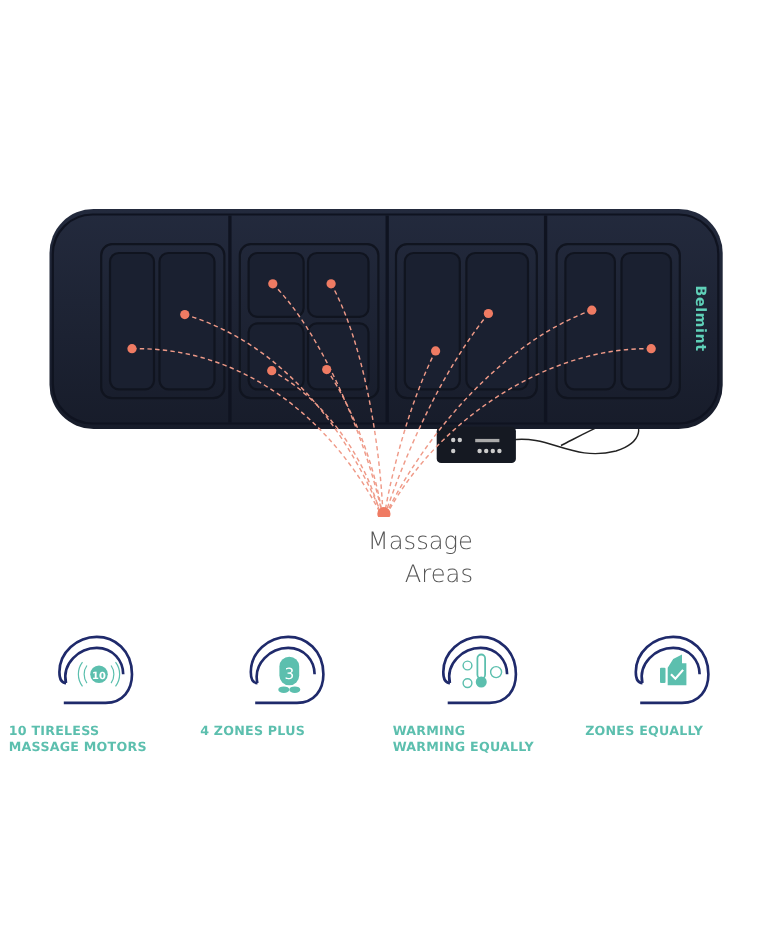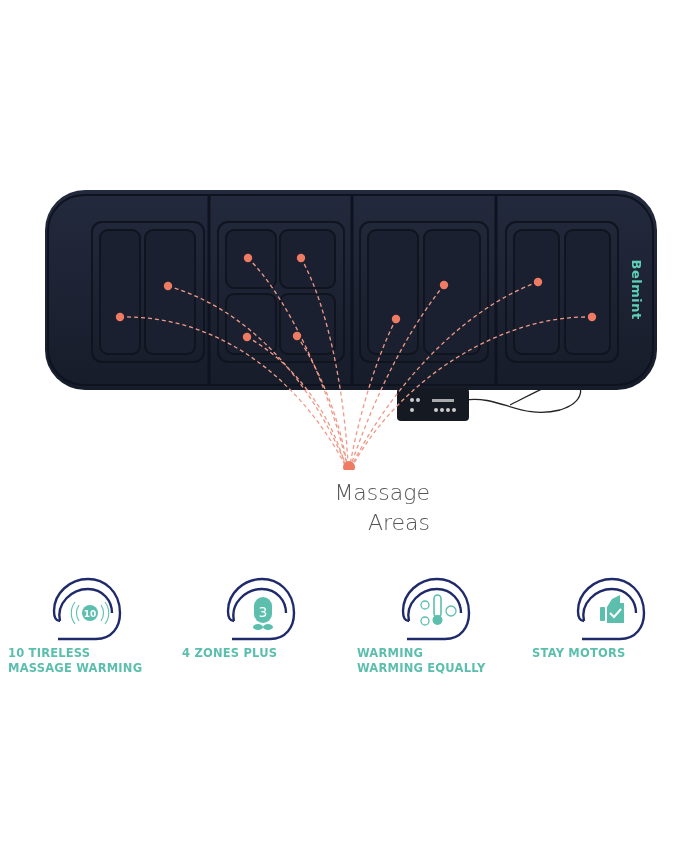--- a/index.html
+++ b/index.html
@@ -4,21 +4,21 @@
 <style>
   html,body{margin:0;padding:0;background:#ffffff;}
   body{width:700px;height:855px;position:relative;overflow:hidden;font-family:"DejaVu Sans",sans-serif;}
   .stage{position:absolute;left:0;top:0;width:700px;height:855px;}
   svg.main{position:absolute;left:0;top:0;}
   .brand{position:absolute;left:626px;top:262px;width:20px;height:60px;}
   .brand-name{position:absolute;left:-20px;top:20px;width:60px;text-align:center;transform:rotate(90deg);color:#5fd0b8;font-size:13px;font-weight:bold;letter-spacing:0.5px;}
   .label-areas{position:absolute;left:270px;top:478px;width:160px;text-align:right;color:#555;font-size:22px;line-height:30px;font-family:"DejaVu Sans",sans-serif;font-weight:300;}
   .feature{position:absolute;top:573px;width:160px;}
   .feature svg{display:block;margin:0 auto;}
-  .feature-text{margin-top:5px;color:#5cbfae;font-size:11.5px;font-weight:bold;line-height:15px;letter-spacing:0.2px;font-family:"DejaVu Sans",sans-serif;}
+  .feature-text{margin-top:16px;color:#5cbfae;font-size:11.5px;font-weight:bold;line-height:15px;letter-spacing:0.2px;font-family:"DejaVu Sans",sans-serif;}
 </style>
 </head>
 <body>
 
 <div class="stage">
   <svg class="main" width="700" height="470" viewBox="0 0 700 470">
     <defs>
       <linearGradient id="matg" x1="0" y1="0" x2="0" y2="1">
         <stop offset="0" stop-color="#232a3d"></stop>
         <stop offset="1" stop-color="#171c2a"></stop>
@@ -105,21 +105,21 @@
   <div class="feature" style="left:8px;">
     <svg width="80" height="68" viewBox="0 0 80 68">
       <path d="M10 66 L48 66 C 64 66 72 54 72 40 C 72 18 56 6 40 6 C 22 6 6 20 6 38 C 6 44 8 48 12 48" fill="none" stroke="#1f2a6b" stroke-width="2.4"></path>
       <path d="M12 48 C 8 30 24 16 40 16 C 55 16 64 28 64 40" fill="none" stroke="#1f2a6b" stroke-width="2.4"></path>
       <circle cx="42" cy="40" r="8" fill="#5cbfae"></circle>
       <text x="42" y="44" font-size="9" text-anchor="middle" fill="#fff" font-family="DejaVu Sans, sans-serif" font-weight="bold">10</text>
       <path d="M31 32 a14 14 0 0 0 0 16 M53 32 a14 14 0 0 1 0 16 M27 29 a18 18 0 0 0 0 22 M57 29 a18 18 0 0 1 0 22" fill="none" stroke="#5cbfae" stroke-width="1.1"></path>
     </svg>
     <div class="feature-text">
       <div>10 TIRELESS</div>
-      <div>MASSAGE WARMING</div>
+      <div>MASSAGE MOTORS</div>
     </div>
   </div>
 
   <div class="feature" style="left:182px;">
     <svg width="80" height="68" viewBox="0 0 80 68">
       <path d="M10 66 L48 66 C 64 66 72 54 72 40 C 72 18 56 6 40 6 C 22 6 6 20 6 38 C 6 44 8 48 12 48" fill="none" stroke="#1f2a6b" stroke-width="2.4"></path>
       <path d="M12 48 C 8 30 24 16 40 16 C 55 16 64 28 64 40" fill="none" stroke="#1f2a6b" stroke-width="2.4"></path>
       <rect x="32" y="24" width="18" height="26" rx="9" fill="#5cbfae"></rect>
       <text x="41" y="44" font-size="14" text-anchor="middle" fill="#fff" font-family="DejaVu Sans, sans-serif">3</text>
       <ellipse cx="36" cy="54" rx="5" ry="3" fill="#5cbfae"></ellipse>
@@ -148,16 +148,16 @@
 
   <div class="feature" style="left:532px;">
     <svg width="80" height="68" viewBox="0 0 80 68">
       <path d="M10 66 L48 66 C 64 66 72 54 72 40 C 72 18 56 6 40 6 C 22 6 6 20 6 38 C 6 44 8 48 12 48" fill="none" stroke="#1f2a6b" stroke-width="2.4"></path>
       <path d="M12 48 C 8 30 24 16 40 16 C 55 16 64 28 64 40" fill="none" stroke="#1f2a6b" stroke-width="2.4"></path>
       <rect x="28" y="34" width="5" height="14" rx="1" fill="#5cbfae"></rect>
       <path d="M35 34 L40 26 L48 22 L48 30 L52 30 L52 50 L35 50 Z" fill="#5cbfae"></path>
       <path d="M38 40 L42 44 L49 36" fill="none" stroke="#fff" stroke-width="2"></path>
     </svg>
     <div class="feature-text">
-      <div>STAY MOTORS</div>
+      <div>ZONES EQUALLY</div>
     </div>
   </div>
 </div>
 
 </body></html>

